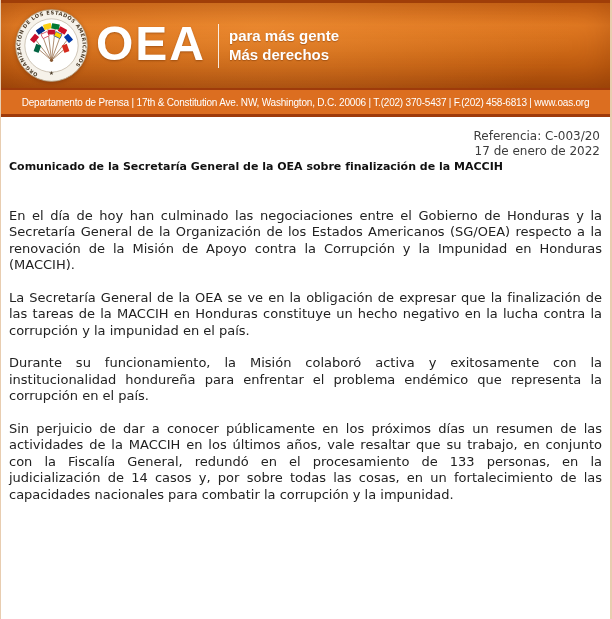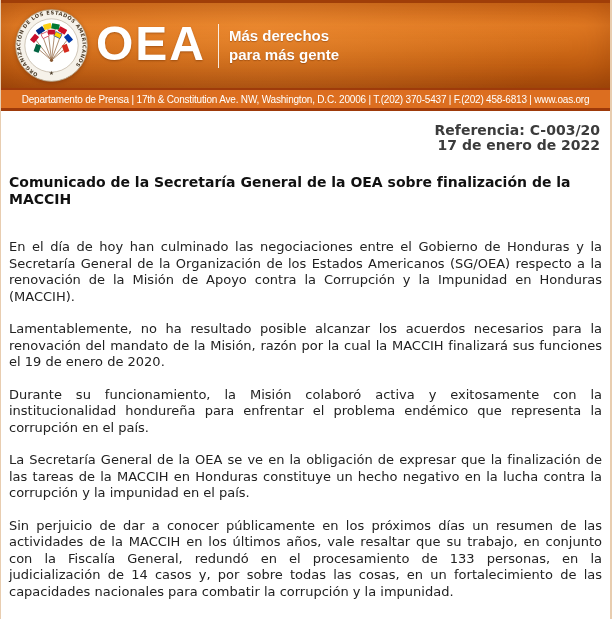--- a/index.html
+++ b/index.html
@@ -54,39 +54,39 @@
   .brand-divider{width:1px;height:44px;background:rgba(255,255,255,.85);margin:0 2px 0 4px;}
   .tagline{
     color:var(--header-text);
     font-family:"Liberation Sans","DejaVu Sans",sans-serif;
     font-size:15px;font-weight:700;line-height:1.25;
     text-shadow:0 1px 1px rgba(100,40,0,.4);
     padding-right:4px;
   }
   
   .addressbar{
-    height:23px;
+    height:29px;
     background:var(--address-bar-orange);
     border-top:2px solid var(--separator-red);
     border-bottom:3px solid var(--separator-red);
     color:var(--header-text);
     font-family:"Liberation Sans","DejaVu Sans",sans-serif;
     font-size:10px;letter-spacing:-0.2px;
     display:flex;align-items:center;justify-content:center;
     white-space:nowrap;
   }
   
   .doc-body{padding:12px 8px 0 8px;}
   .meta{
     text-align:right;
-    font-size:14px;line-height:15px;color:var(--meta-text);
-    margin-bottom:21px;padding-right:2px;font-weight:bold;
+    font-size:12px;line-height:15px;color:var(--meta-text);
+    padding-right:2px;
   }
   .doc-title{
-    font-size:14px;font-weight:700;color:var(--title-text);
+    font-size:11px;font-weight:700;color:var(--title-text);
     line-height:16.5px;margin:0 0 32px 0;max-width:580px;
   }
   .doc-body p{
     font-size:13px;line-height:16.5px;color:var(--body-text);
     text-align:justify;margin:0 0 16px 0;
   }
 </style>
 </head>
 <body>
 
@@ -130,36 +130,35 @@
           <rect x="27" y="24" width="7" height="4.8" rx="0.5" fill="#ffffff" stroke="#c8102e" stroke-width="0.6" transform="rotate(-25 30.5 26.4)"></rect>
           <rect x="40" y="24" width="7" height="4.8" rx="0.5" fill="#ffd100" stroke="#0038a8" stroke-width="0.6" transform="rotate(25 43.5 26.4)"></rect>
           <rect x="33.5" y="21" width="7" height="4.8" rx="0.5" fill="#c8102e" transform="rotate(0 37 23.4)"></rect>
           <circle cx="37" cy="52" r="1.6" fill="#8a5a33"></circle>
         </g>
       </svg>
 
       <div class="oea-logotype">OEA</div>
       <div class="brand-divider"></div>
       <div class="tagline">
+        <div>para más gente</div>
         <div>Más derechos</div>
-        <div>para más gente</div>
       </div>
     </div>
   </header>
 
   <div class="addressbar">Departamento de Prensa | 17th &amp; Constitution Ave. NW, Washington, D.C. 20006 | T.(202) 370-5437 | F.(202) 458-6813 | www.oas.org</div>
 
   <main class="doc-body">
     <div class="meta">
       <div>Referencia: C-003/20</div>
       <div>17 de enero de 2022</div>
     </div>
 
     <h1 class="doc-title">Comunicado de la Secretaría General de la OEA sobre finalización de la MACCIH</h1>
 
     <p>En el día de hoy han culminado las negociaciones entre el Gobierno de Honduras y la Secretaría General de la Organización de los Estados Americanos (SG/OEA) respecto a la renovación de la Misión de Apoyo contra la Corrupción y la Impunidad en Honduras (MACCIH).</p>
-    <p>Lamentablemente, no ha resultado posible alcanzar los acuerdos necesarios para la renovación del mandato de la Misión, razón por la cual la MACCIH finalizará sus funciones el 19 de enero de 2020.</p>
+    <p>La Secretaría General de la OEA se ve en la obligación de expresar que la finalización de las tareas de la MACCIH en Honduras constituye un hecho negativo en la lucha contra la corrupción y la impunidad en el país.</p>
     <p>Durante su funcionamiento, la Misión colaboró activa y exitosamente con la institucionalidad hondureña para enfrentar el problema endémico que representa la corrupción en el país.</p>
-    <p>La Secretaría General de la OEA se ve en la obligación de expresar que la finalización de las tareas de la MACCIH en Honduras constituye un hecho negativo en la lucha contra la corrupción y la impunidad en el país.</p>
     <p>Sin perjuicio de dar a conocer públicamente en los próximos días un resumen de las actividades de la MACCIH en los últimos años, vale resaltar que su trabajo, en conjunto con la Fiscalía General, redundó en el procesamiento de 133 personas, en la judicialización de 14 casos y, por sobre todas las cosas, en un fortalecimiento de las capacidades nacionales para combatir la corrupción y la impunidad.</p>
   </main>
 
 </div>
 
 </body></html>

